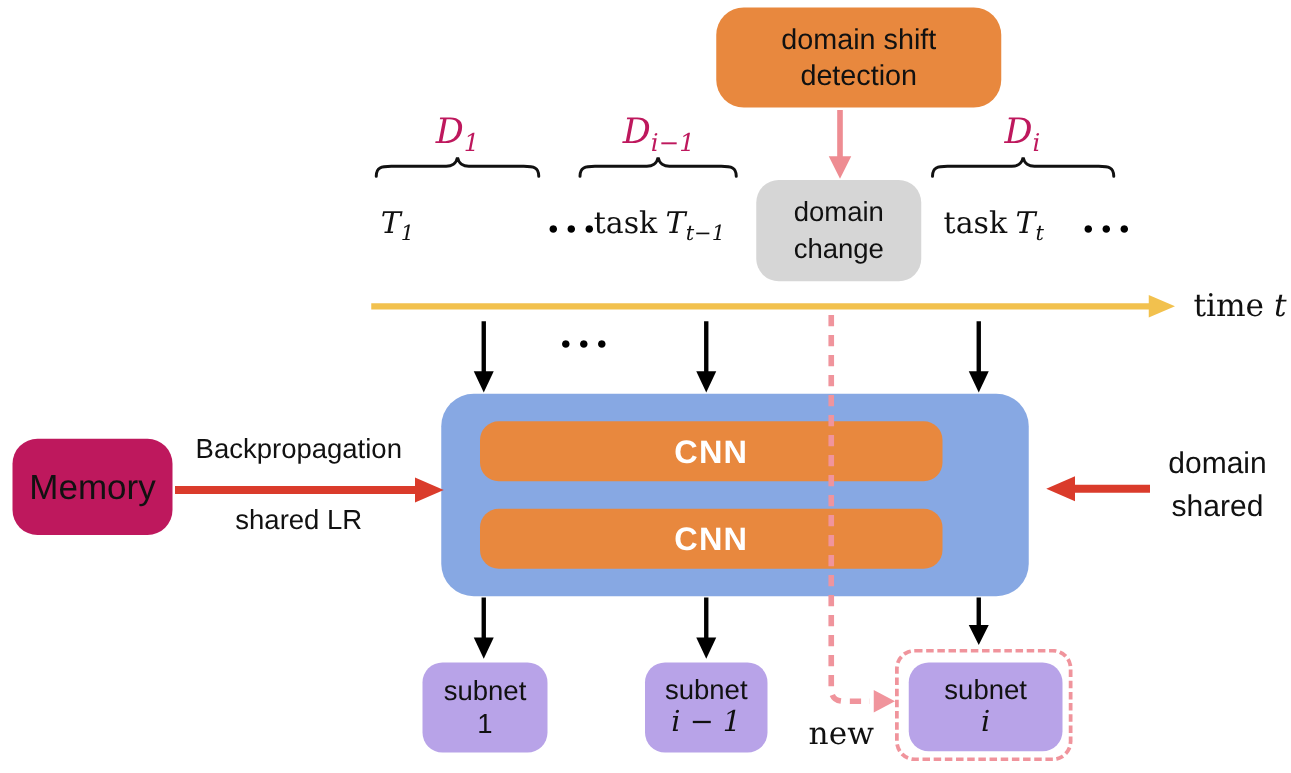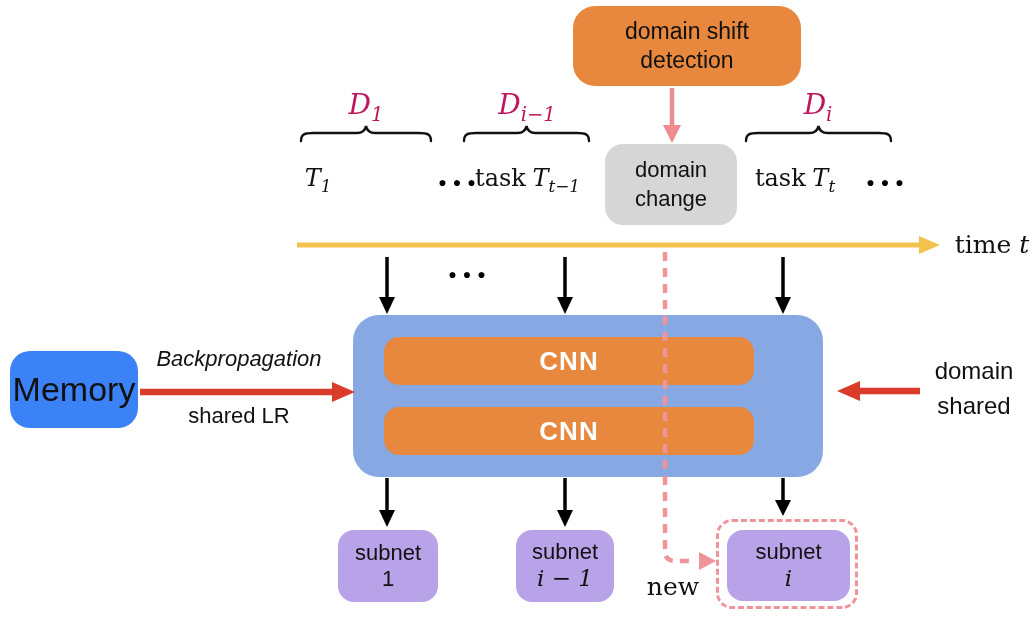--- a/index.html
+++ b/index.html
@@ -10,38 +10,38 @@
   .abs { position:absolute; }
   .box { display:flex; flex-direction:column; align-items:center; justify-content:center; text-align:center; box-sizing:border-box; }
   .lbl { text-align:center; }
 
   
   .detection-box { left:573px; top:6px; width:228px; height:80px; background:#E8883E; border-radius:22px; font-size:23px; color:#111; line-height:1.28; }
   .change-box    { left:605px; top:144px; width:132px; height:81px; background:#D6D6D6; border-radius:18px; font-size:22px; color:#111; line-height:1.3; }
   .blue-box      { left:353px; top:315px; width:470px; height:162px; background:#87A8E3; border-radius:26px; }
   .cnn-box       { left:384px; width:370px; height:48px; background:#E8883E; border-radius:15px; color:#fff; font-weight:bold; font-size:26px; letter-spacing:1px; }
   .cnn-1 { top:337px; } .cnn-2 { top:407px; }
-  .memory-box    { left:10px; top:351px; width:128px; height:77px; background:#3b82f6; border-radius:20px; font-size:34px; color:#111;text-align:right; }
+  .memory-box    { left:10px; top:351px; width:128px; height:77px; background:#be185d; border-radius:20px; font-size:28px; color:#111;text-align:right; }
   .subnet-box    { top:530px; height:72px; background:#B8A3E8; border-radius:16px; font-size:22px; color:#111; line-height:1.2; }
   .subnet-1 { left:338px; width:100px; }
   .subnet-2 { left:516px; width:98px; }
   .subnet-3 { left:727px; width:123px; height:71px; }
   .dashed-wrap   { left:716px; top:519px; width:142px; height:90px; border:3px dashed #F0949C; border-radius:16px; box-sizing:border-box; }
 
   
   .serif { font-family:"DejaVu Serif", serif; }
   .mathit { font-family:"DejaVu Serif", serif; font-style:italic; }
   .math sub, .mathsub { font-size:0.70em; font-style:italic; font-family:"DejaVu Serif", serif; }
   .d-label { top:88px; width:90px; font-size:28px; color:#be185d; }
   .d1 { left:321px; } .d2 { left:482px; } .d3 { left:773px; }
   .task-label { top:164px; font-size:24px; color:#111; white-space:nowrap; }
   .dots { color:#000; font-size:14px; letter-spacing:6px; font-weight:bold; white-space:nowrap; }
 
   .time-label { left:952px; top:230px; width:80px; font-size:25px; color:#111; }
-  .backprop-label { left:141px; top:346px; width:196px; font-size:22px; color:#111;font-style:italic; }
+  .backprop-label { left:141px; top:346px; width:196px; font-size:22px; color:#111; }
   .dynlr-label    { left:155px; top:403px; width:168px; font-size:22px; color:#111; }
   .shared-label   { left:918px; top:354px; width:112px; font-size:24px; color:#111; line-height:1.45; }
   .new-label      { left:642px; top:572px; width:62px; font-size:25px; color:#111; }
 
   svg.arrow-layer { position:absolute; left:0; top:0; pointer-events:none; }
 </style>
 </head>
 <body>
 
 <div class="canvas">

